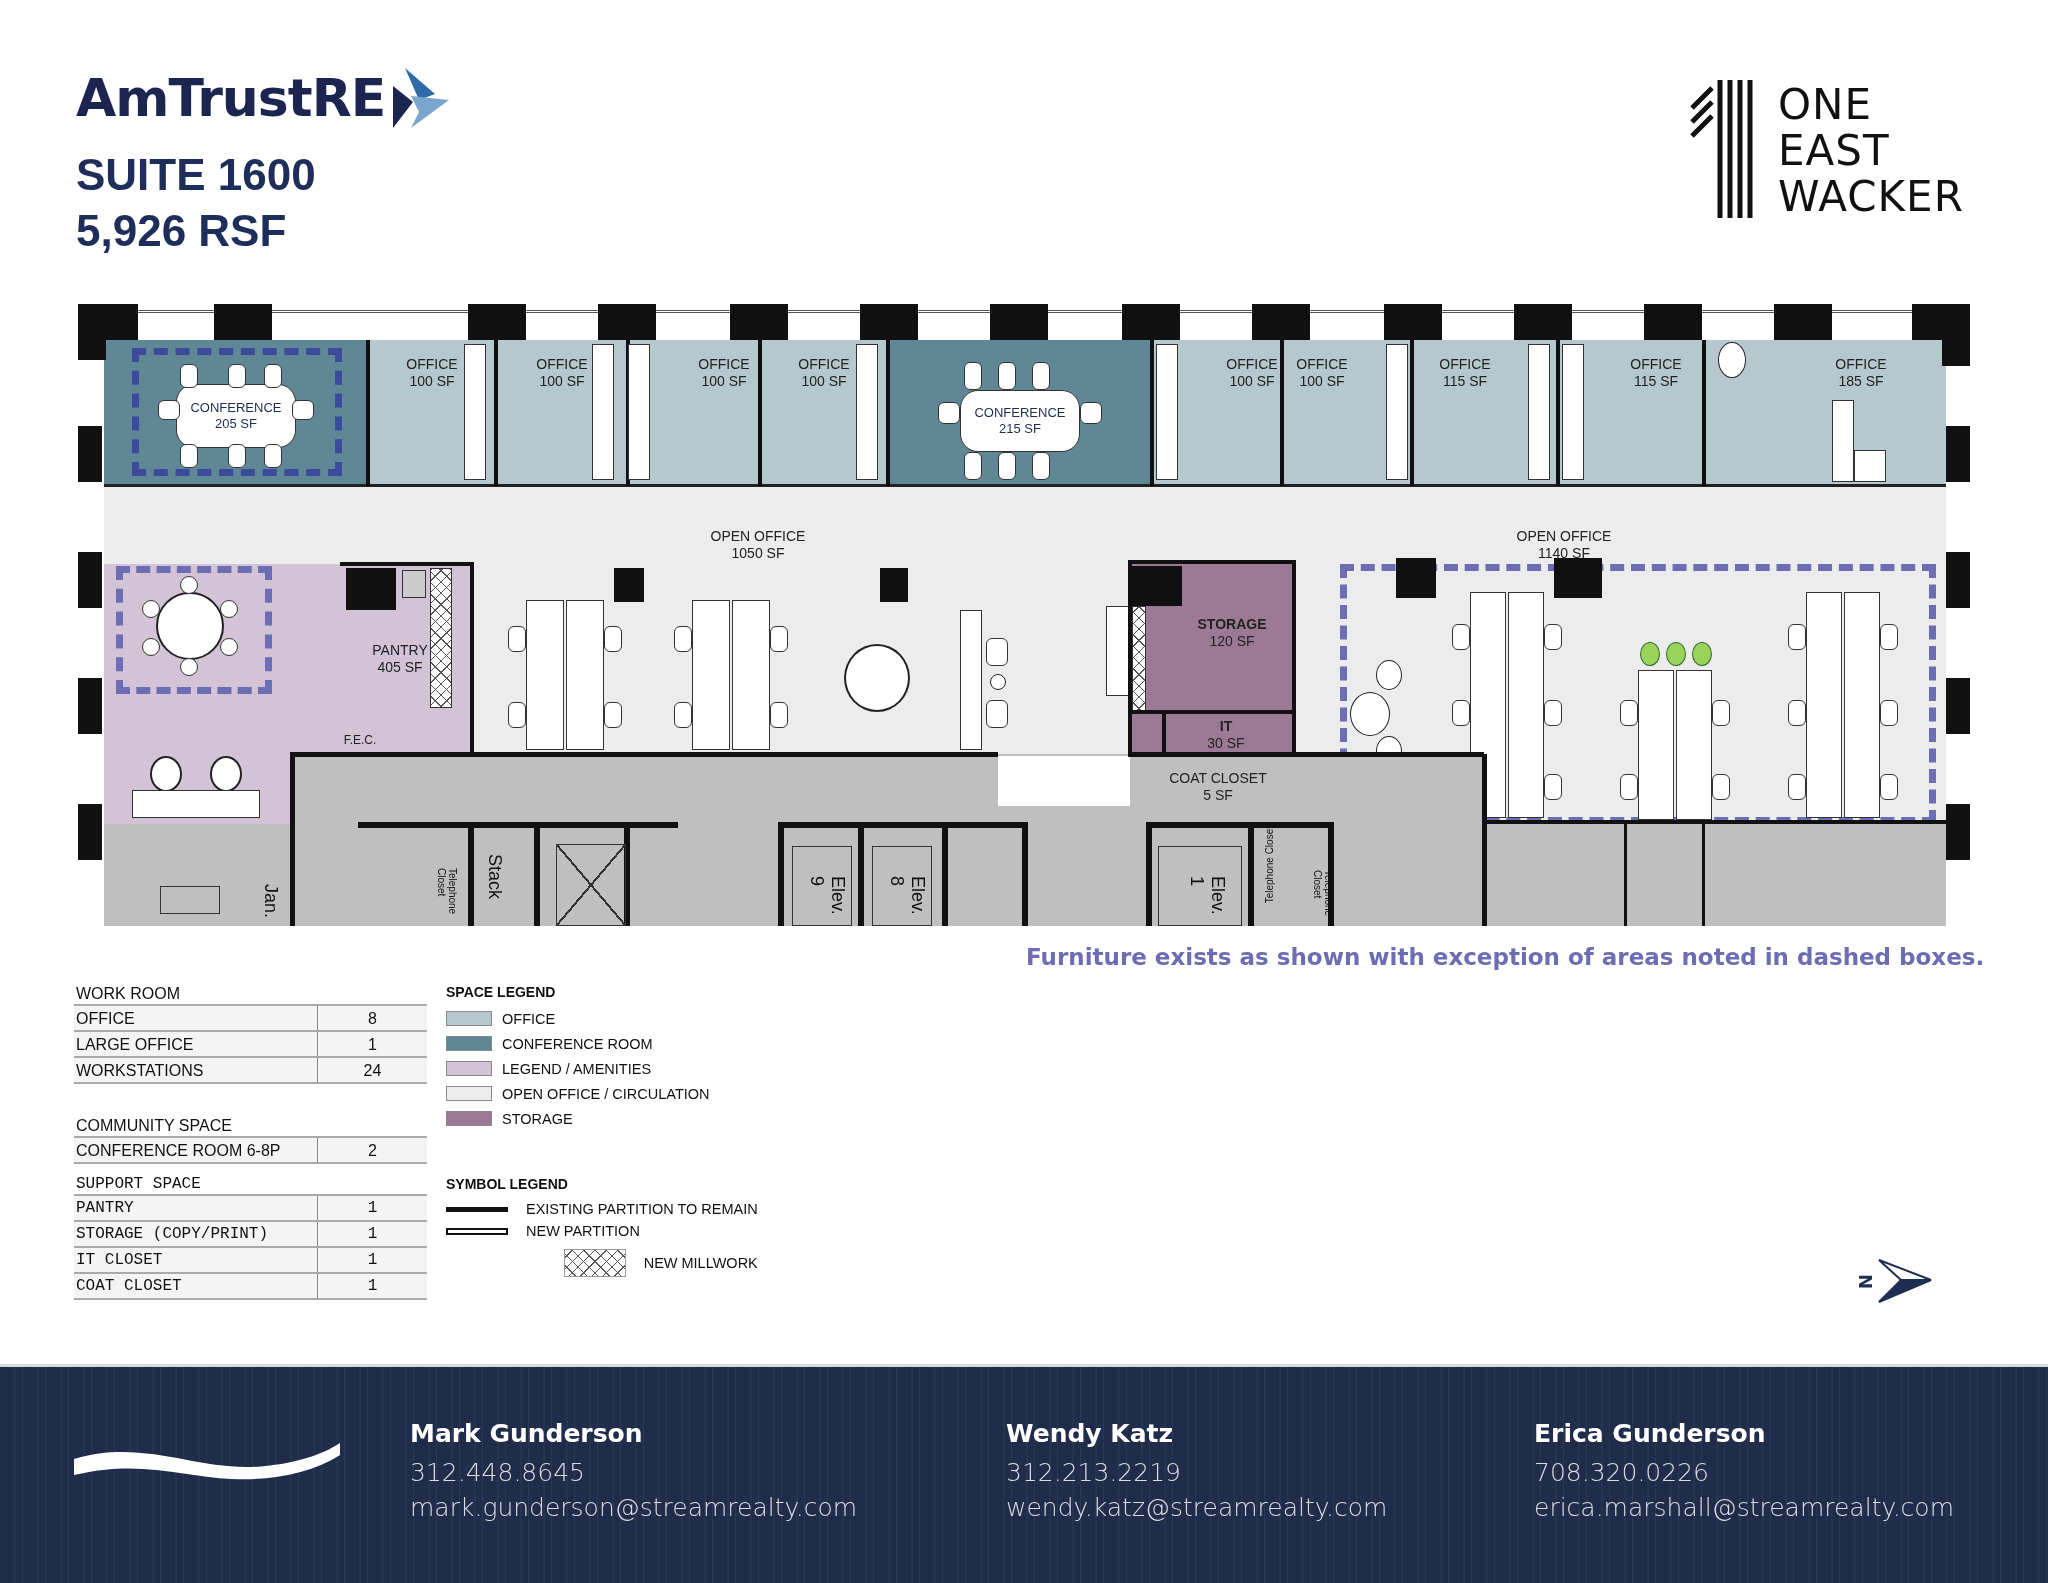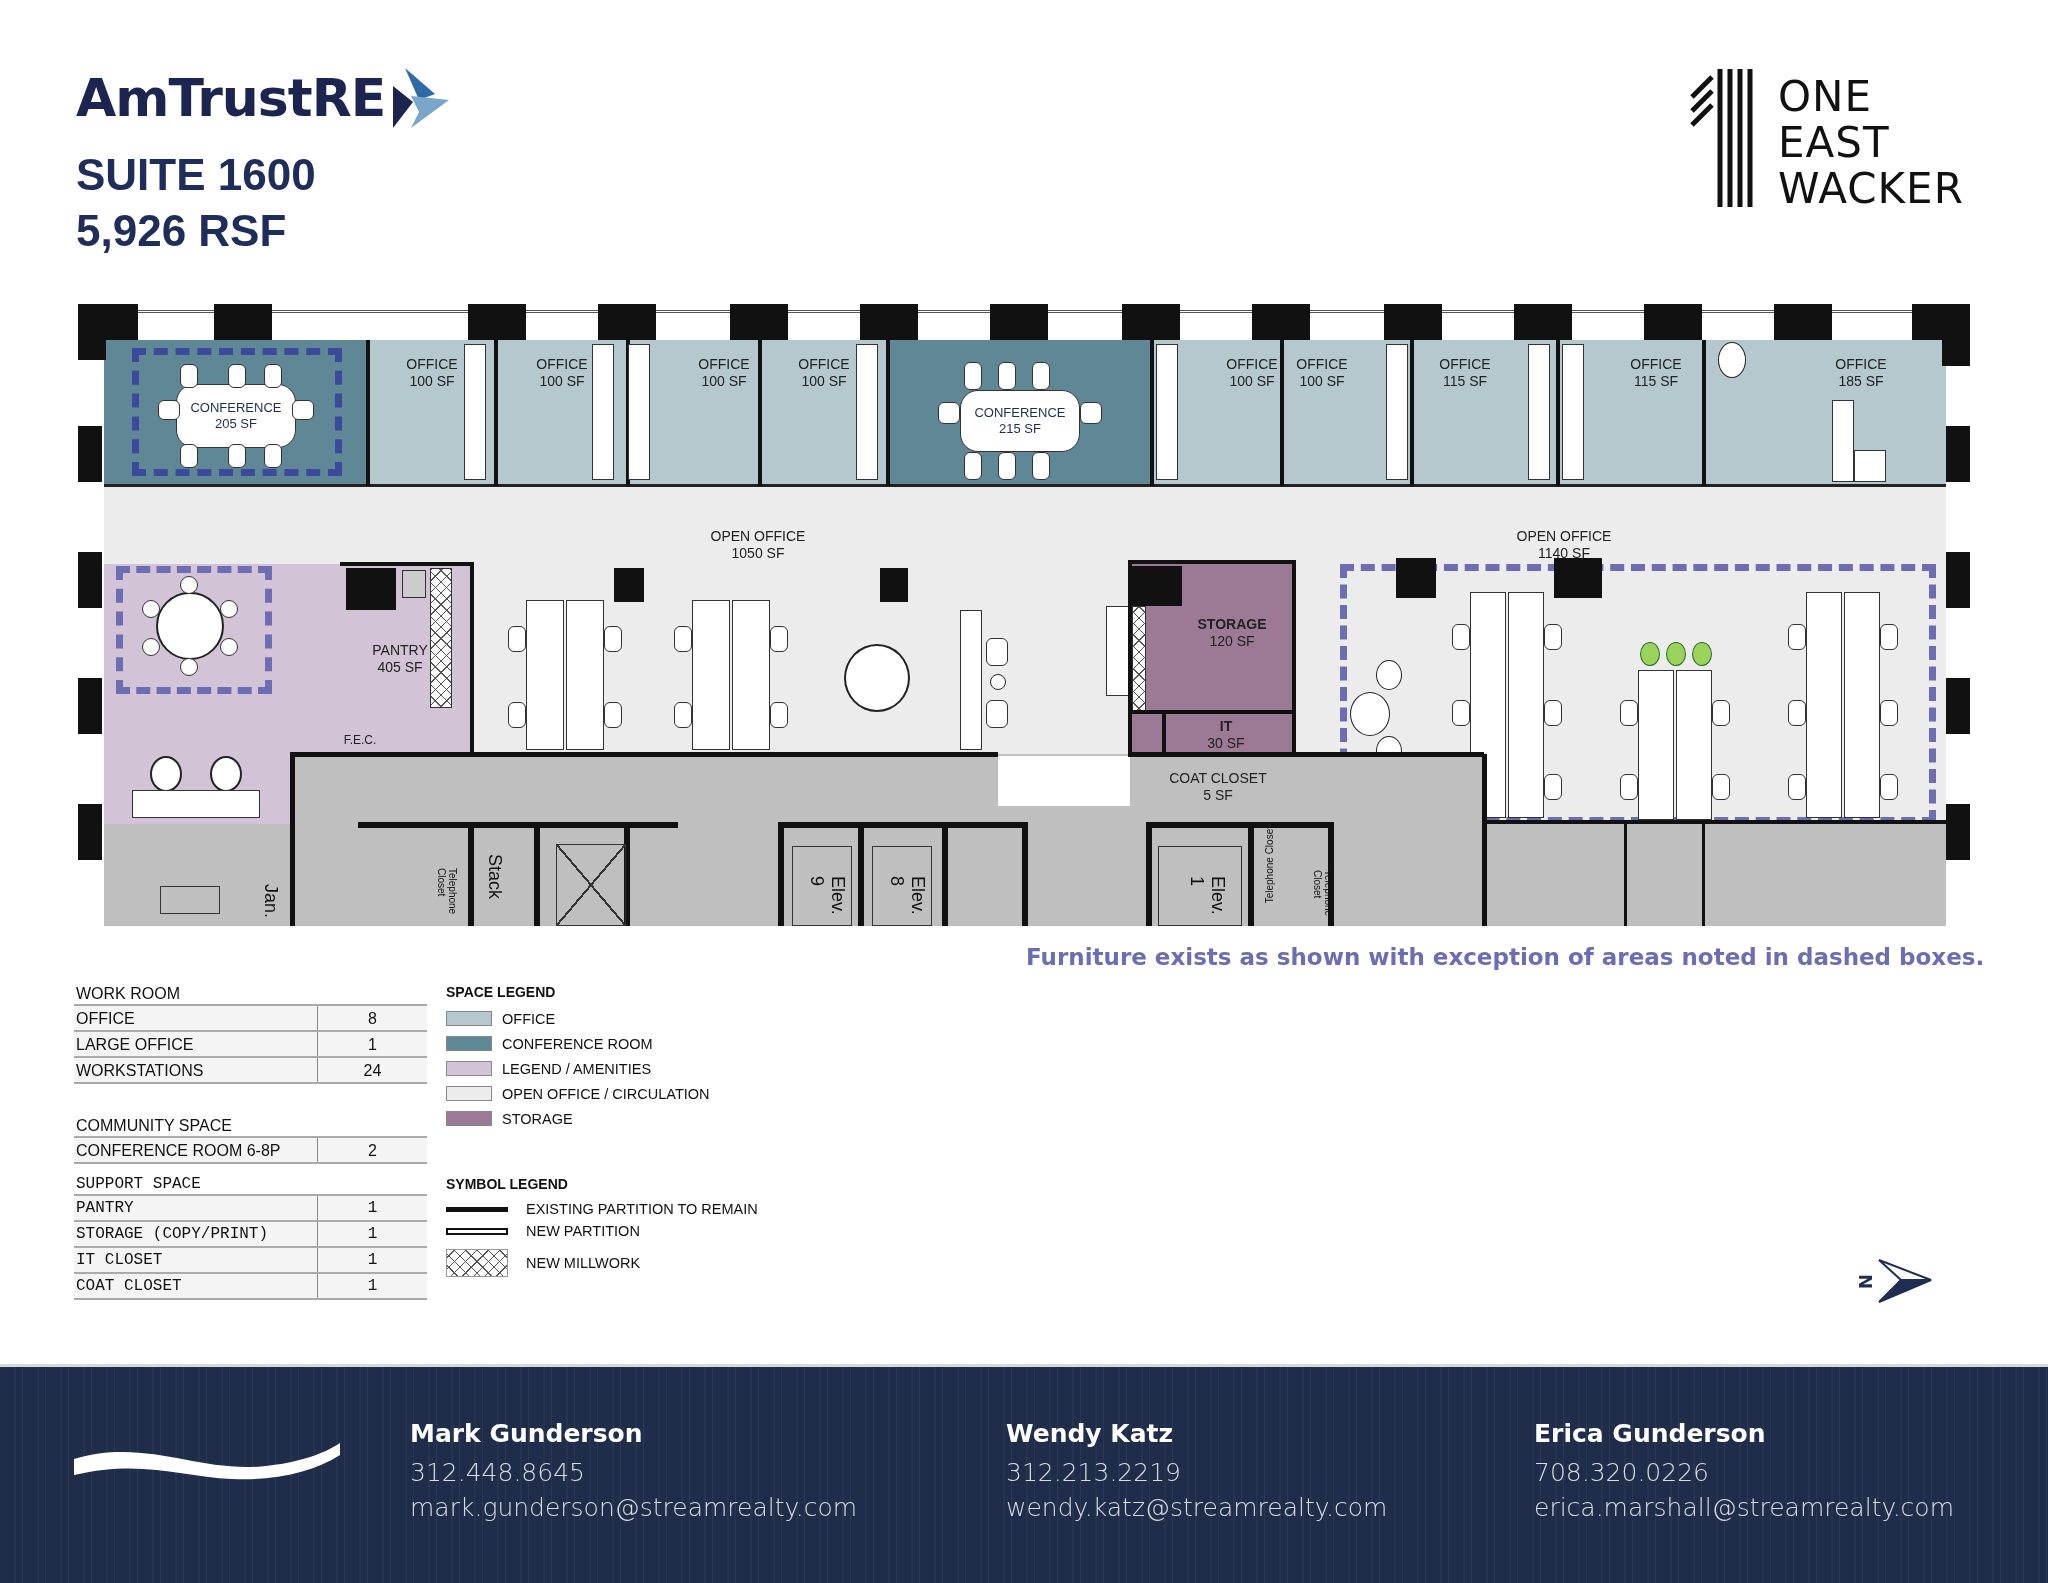--- a/index.html
+++ b/index.html
@@ -6,21 +6,21 @@
   html, body { width: 2048px; height: 1583px; background: #ffffff; overflow: hidden; }
   body { position: relative; font-family: "Liberation Sans", sans-serif; color: #1f2d52; }
 
   
   .brand { position: absolute; left: 76px; top: 66px; display: flex; align-items: center; }
   .brand-text { font-family: "DejaVu Sans", sans-serif; font-size: 52px; font-weight: bold; color: #1c2450; letter-spacing: -1px; }
   .brand-mark { margin-left: 6px; width: 60px; height: 64px; position: relative; }
   .suite-title { position: absolute; left: 76px; top: 150px; font-size: 44px; font-weight: bold; color: #1f2d5a; }
   .suite-rsf { position: absolute; left: 76px; top: 206px; font-size: 44px; font-weight: bold; color: #1f2d5a; }
 
-  .owe-logo { position: absolute; left: 1690px; top: 64px; display: flex; align-items: center; }
+  .owe-logo { position: absolute; left: 1690px; top: 72px; display: flex; align-items: flex-end; }
   .owe-bars { width: 66px; height: 142px; position: relative; }
   .owe-text { margin-left: 22px; margin-top: 10px; font-family: "DejaVu Sans", sans-serif; font-size: 42px; line-height: 46px; color: #111; letter-spacing: 1px; }
 
   
   .plan { position: absolute; left: 78px; top: 304px; width: 1892px; height: 622px; background: #ffffff; overflow: hidden; }
   .room { position: absolute; display: flex; flex-direction: column; align-items: center; justify-content: flex-start; font-size: 14px; color: #222; text-align: center; line-height: 17px; }
   .room .lbl { font-size: 14px; }
   .c-office { background: #b4c8ce; }
   .c-conf { background: #5f8795; }
   .c-support { background: #d2c4d6; }
@@ -453,21 +453,21 @@
 <div class="legend" style="top:1176px;">
   <div class="ttl">SYMBOL LEGEND</div>
   <div class="sym-item" style="height:22px;">
     <span class="s" style="height:5px;background:#111;"></span>
     <span>EXISTING PARTITION TO REMAIN</span>
   </div>
   <div class="sym-item" style="height:22px;">
     <span class="s" style="height:7px;border:2px solid #111;background:#fff;"></span>
     <span>NEW PARTITION</span>
   </div>
-  <div class="sym-item" style="height:42px;">
+  <div class="sym-item" style="height:42px;justify-content:flex-end;">
     <span class="s hatch" style="position:relative;height:28px;border-color:#999;"></span>
     <span>NEW MILLWORK</span>
   </div>
 </div>
 
 <div class="north">
   <span class="north-z" style="transform:rotate(90deg);display:inline-block;">N</span>
   <svg width="56" height="46" viewBox="0 0 56 46">
     <polygon points="2,2 54,22 24,22" fill="#fff" stroke="#1f2d52" stroke-width="2"></polygon>
     <polygon points="24,22 54,22 2,44" fill="#1f2d52" stroke="#1f2d52" stroke-width="2"></polygon>

